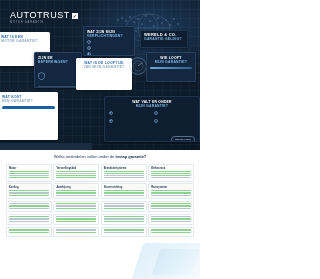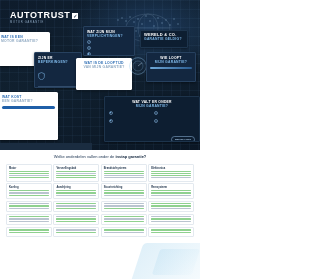--- a/index.html
+++ b/index.html
@@ -39,21 +39,21 @@
   }
   .globe svg { width: 100%; height: 100%; display: block; }
 
   
   .brand {
     position: absolute; left: 10px; top: 11px;
     display: flex; flex-direction: column; gap: 1px;
   }
   .brand-row { display: flex; align-items: center; gap: 2px; }
   .brand-name {
-    color: #ffffff; font-size: 9px; font-weight: 700;
+    color: #ffffff; font-size: 9px; font-weight: 400;
     letter-spacing: .55px; line-height: 9px;
   }
   .brand-mark {
     width: 6px; height: 6px; background: #ffffff;
     display: inline-flex; align-items: center; justify-content: center;
     color: #13263b; font-size: 5px; font-weight: 700; line-height: 6px;
   }
   .brand-sub {
     color: #8fa9c2; font-size: 2.6px; letter-spacing: .75px;
     text-transform: uppercase; line-height: 4px;

